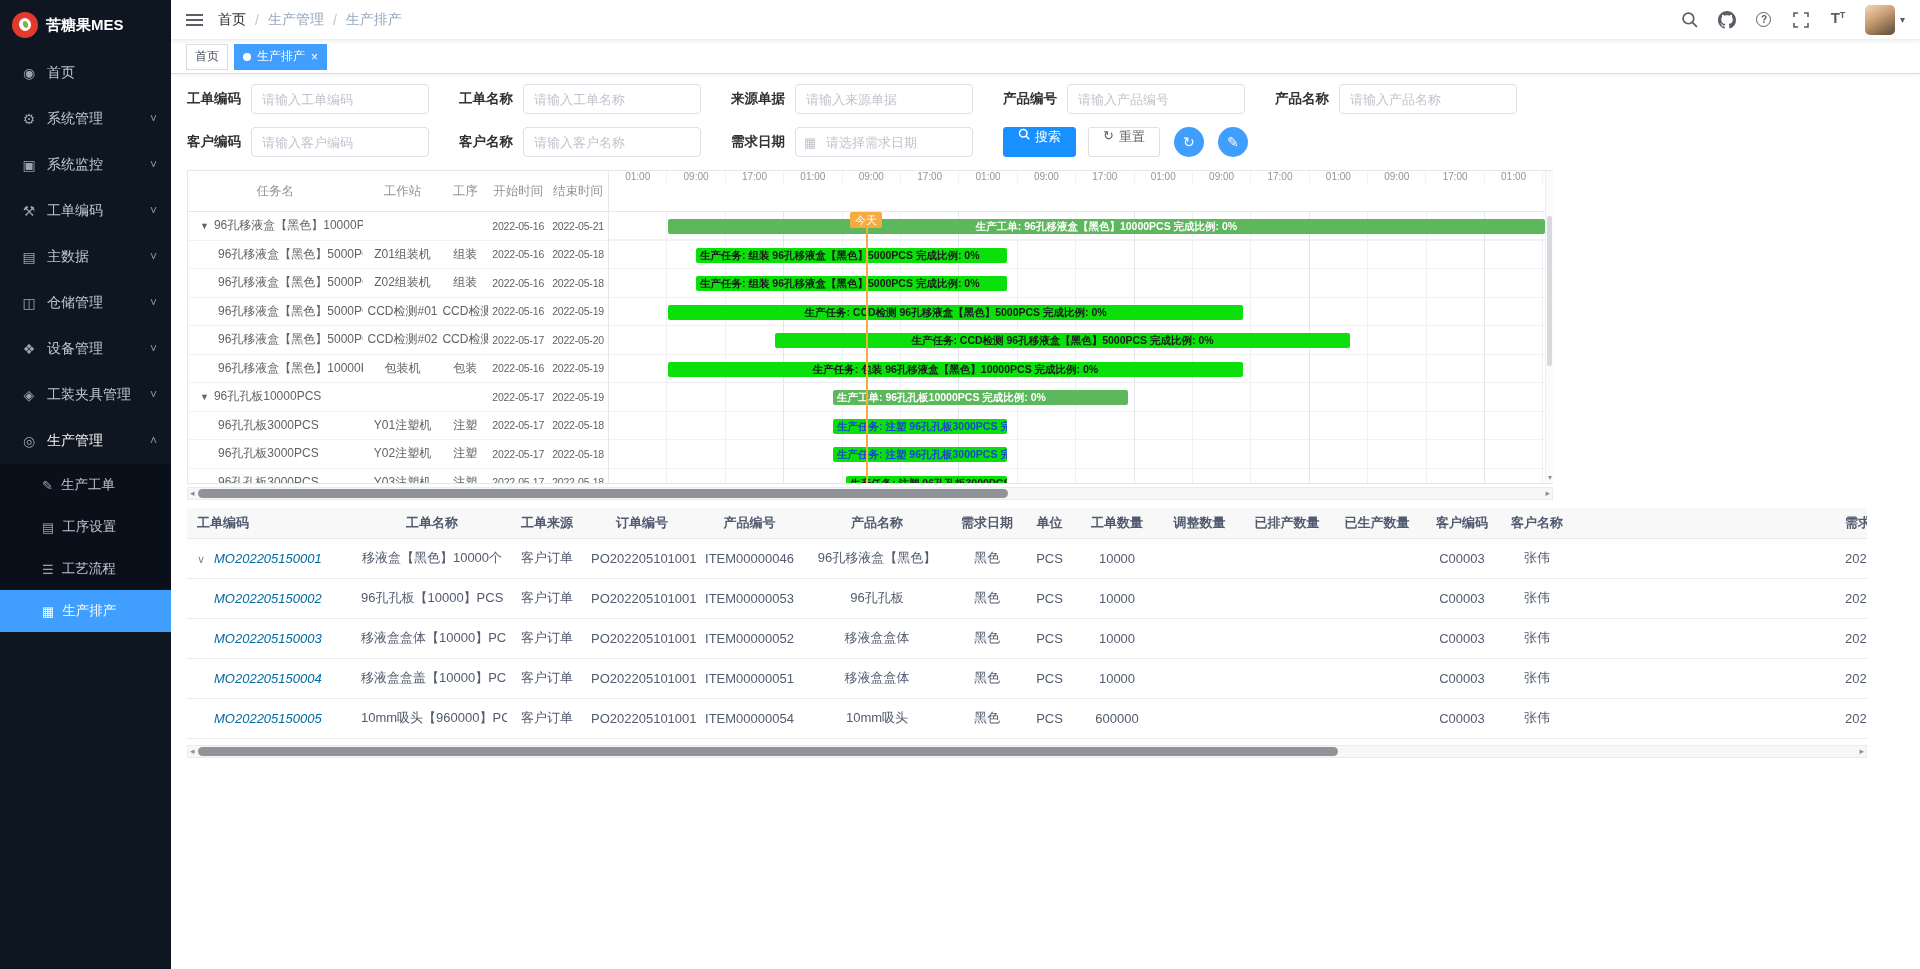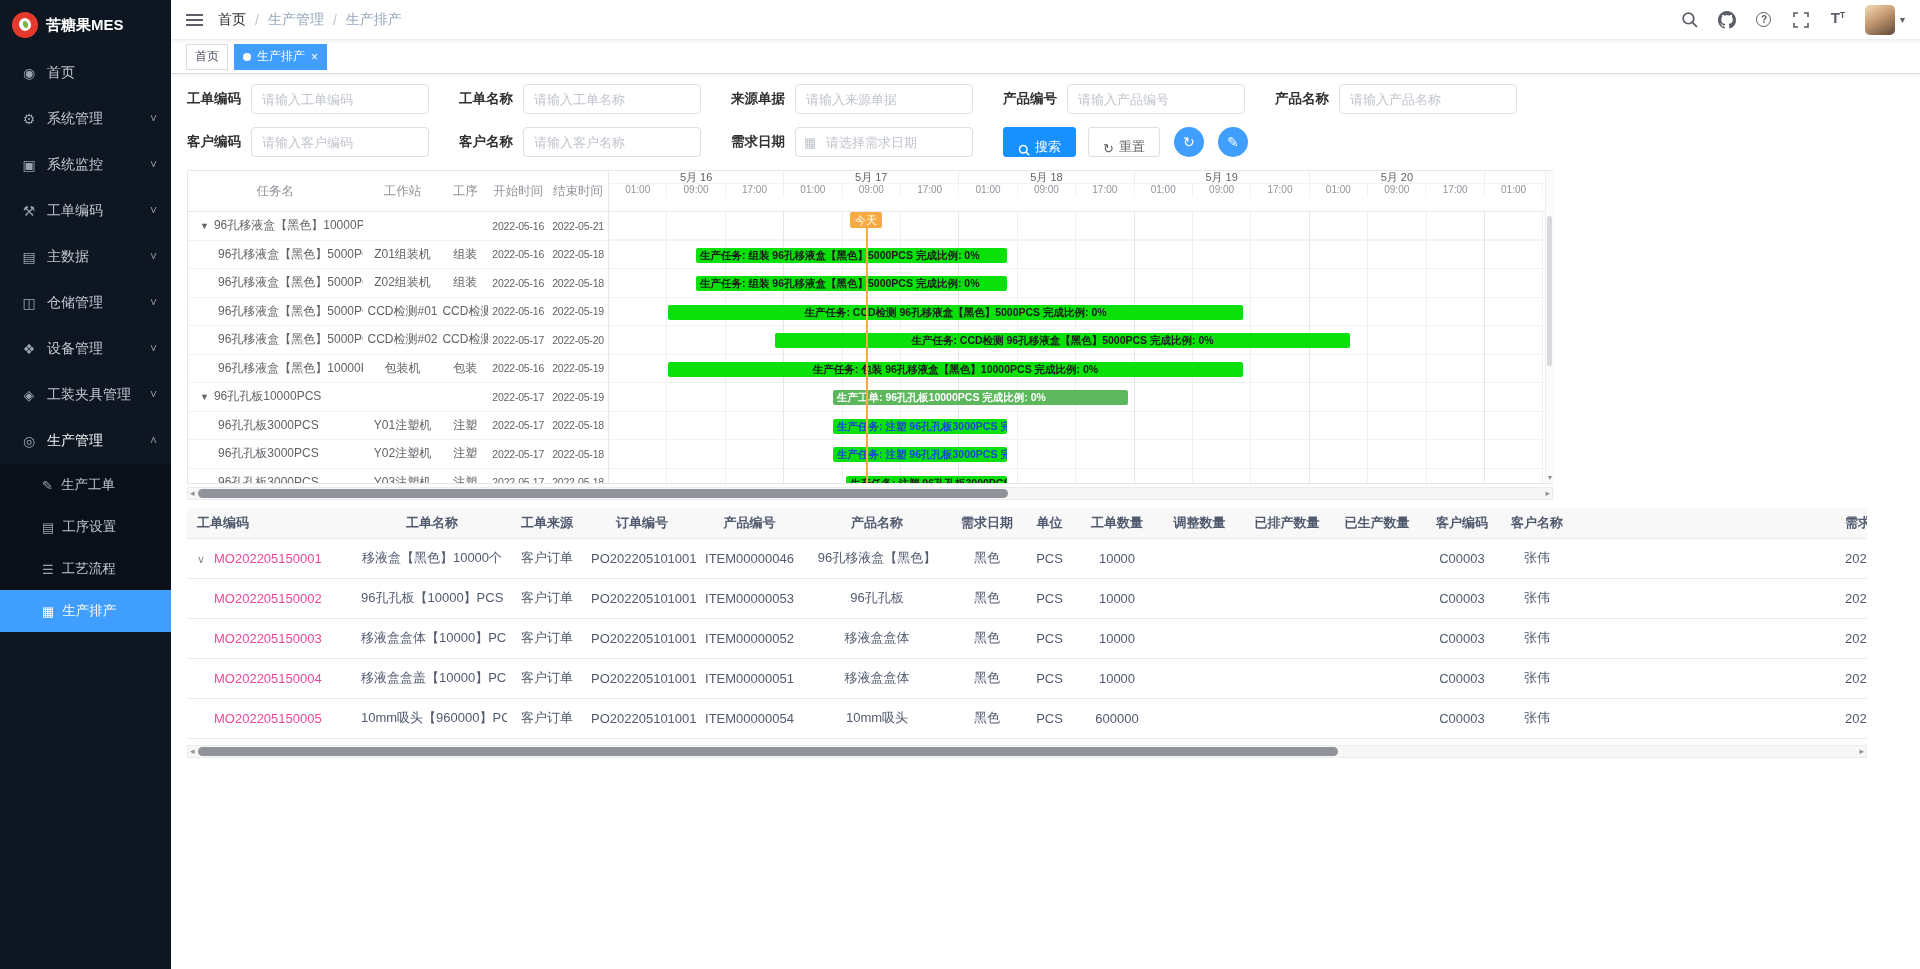--- a/index.html
+++ b/index.html
@@ -52,21 +52,21 @@
 
 .content { flex:1; padding:10px 16px 0; overflow:hidden; }
 .filter-row { display:flex; align-items:center; margin-bottom:13px; }
 .field { display:flex; align-items:center; margin-right:30px; }
 .field-label { font-size:13.5px; font-weight:bold; color:#303133; margin-right:10px; white-space:nowrap; }
 .text-input { position:relative; }
 .text-input input { width:178px; height:30px; border:1px solid #dcdfe6; border-radius:4px; padding:0 10px; font-size:13px; color:#606266; outline:none; background:#fff; }
 .text-input input::placeholder { color:#c0c4cc; }
 .text-input.with-icon input { padding-left:30px; }
 .input-cal-icon { position:absolute; left:9px; top:50%; transform:translateY(-50%); color:#c0c4cc; font-size:13px; pointer-events:none; }
-.btn { height:30px; display:inline-flex; align-items:flex-end; gap:5px; border-radius:3px; font-size:13px; padding:0 14px; cursor:pointer; border:1px solid transparent; }
+.btn { height:30px; display:inline-flex; align-items:flex-start; gap:5px; border-radius:3px; font-size:13px; padding:0 14px; cursor:pointer; border:1px solid transparent; }
 .btn-primary { background:#1890ff; border-color:#1890ff; color:#fff; }
 .btn-plain { background:#fff; border-color:#dcdfe6; color:#606266; }
 .btn + .btn { margin-left:12px; }
 .btn-circle { width:30px; height:30px; border-radius:50%; background:#409eff; color:#fff; border:none; display:inline-flex; align-items:center; justify-content:center; font-size:14px; margin-left:14px; cursor:pointer; }
 
 
 .gantt { width:1366px; height:314px; border:1px solid #e4e7ed; display:flex; position:relative; background:#fff; }
 .gantt-left { width:421px; flex-shrink:0; border-right:1px solid #e4e7ed; }
 .gl-header { height:41px; display:flex; align-items:center; border-bottom:1px solid #e4e7ed; background:#fff; }
 .gl-hcell { font-size:12.5px; color:#909399; text-align:center; }
@@ -112,21 +112,21 @@
 .harrow { position:absolute; top:0; font-size:9px; line-height:11px; color:#8c8f94; cursor:pointer; }
 .harrow.left { left:2px; } .harrow.right { right:2px; }
 
 
 .orders { width:1680px; overflow:hidden; margin-top:8px; }
 .orders table { border-collapse:collapse; table-layout:fixed; width:1800px; }
 .orders th { height:30px; background:#f8f8f9; border-bottom:1px solid #e8eaec; font-size:13px; font-weight:bold; color:#515a6e; text-align:center; white-space:nowrap; overflow:hidden; padding:0 4px; }
 .orders td { height:40px; border-bottom:1px solid #e8eaec; font-size:13px; color:#515a6e; text-align:center; white-space:nowrap; overflow:hidden; padding:0 4px; background:#fff; }
 .orders th.col-first, .orders td.col-first { text-align:left; padding-left:10px; }
 .orders th.col-last, .orders td.col-last { text-align:left; padding-left:8px; }
-.order-link { color:#ec4899; cursor:pointer; }
+.order-link { color:#0369a1; cursor:pointer;font-style:italic; }
 .row-caret { display:inline-block; width:17px; color:#808695; font-size:11px; cursor:pointer; }
 </style>
 </head>
 <body>
 
 <div class="app">
 
   <aside class="sidebar">
     <div class="logo">
       <span class="logo-badge"></span>
@@ -406,28 +406,20 @@
                 </div>
                 <div class="gl-cell c1">Y03注塑机</div>
                 <div class="gl-cell c2">注塑</div>
                 <div class="gl-cell c3 gl-date">2022-05-17</div>
                 <div class="gl-cell c4 gl-date">2022-05-18</div>
               </div>
             </div>
         </div>
         <div class="gantt-right">
           <div class="gr-header">
-            <div class="gr-days" id="gr-days">
-                <div class="gr-day">5月 16</div>
-                <div class="gr-day">5月 17</div>
-                <div class="gr-day">5月 18</div>
-                <div class="gr-day">5月 19</div>
-                <div class="gr-day">5月 20</div>
-                <div class="gr-day filler"></div>
-              </div>
             <div class="gr-hours" id="gr-hours">
                 <div class="gr-hour">01:00</div>
                 <div class="gr-hour">09:00</div>
                 <div class="gr-hour">17:00</div>
                 <div class="gr-hour">01:00</div>
                 <div class="gr-hour">09:00</div>
                 <div class="gr-hour">17:00</div>
                 <div class="gr-hour">01:00</div>
                 <div class="gr-hour">09:00</div>
                 <div class="gr-hour">17:00</div>
@@ -436,20 +428,21 @@
                 <div class="gr-hour">17:00</div>
                 <div class="gr-hour">01:00</div>
                 <div class="gr-hour">09:00</div>
                 <div class="gr-hour">17:00</div>
                 <div class="gr-hour">01:00</div>
               </div>
           </div>
           <div class="gr-body" id="gr-body">
             <div class="today-line" id="today-line" style="left: 257px; background: rgb(245, 171, 63);"></div>
             <div class="today-badge" id="today-badge" style="left: 257px; background: rgb(245, 171, 63);">今天</div>
+          <div class="g-bar order" style="left: 59px; width: 877px; top: 7px; background: rgb(93, 183, 93);">生产工单: 96孔移液盒【黑色】10000PCS 完成比例: 0%</div>
               <div class="g-bar task clip" style="left: 87px; width: 311px; top: 35.5px; background: rgb(11, 224, 11);">生产任务: 组装 96孔移液盒【黑色】5000PCS 完成比例: 0%</div>
               <div class="g-bar task clip" style="left: 87px; width: 311px; top: 64px; background: rgb(11, 224, 11);">生产任务: 组装 96孔移液盒【黑色】5000PCS 完成比例: 0%</div>
               <div class="g-bar task" style="left: 59px; width: 575px; top: 92.5px; background: rgb(11, 224, 11);">生产任务: CCD检测 96孔移液盒【黑色】5000PCS 完成比例: 0%</div>
               <div class="g-bar task" style="left: 166px; width: 575px; top: 121px; background: rgb(11, 224, 11);">生产任务: CCD检测 96孔移液盒【黑色】5000PCS 完成比例: 0%</div>
               <div class="g-bar task" style="left: 59px; width: 575px; top: 149.5px; background: rgb(11, 224, 11);">生产任务: 包装 96孔移液盒【黑色】10000PCS 完成比例: 0%</div>
               <div class="g-bar order clip" style="left: 224px; width: 295px; top: 178px; background: rgb(93, 183, 93);">生产工单: 96孔孔板10000PCS 完成比例: 0%</div>
               <div class="g-bar task clip" style="left: 224px; width: 174px; top: 206.5px; background: rgb(11, 224, 11); color: rgb(26, 70, 217);">生产任务: 注塑 96孔孔板3000PCS 完成比例: 0%</div>
               <div class="g-bar task clip" style="left: 224px; width: 174px; top: 235px; background: rgb(11, 224, 11); color: rgb(26, 70, 217);">生产任务: 注塑 96孔孔板3000PCS 完成比例: 0%</div>
               <div class="g-bar task clip" style="left: 237px; width: 161px; top: 263.5px; background: rgb(11, 224, 11);">生产任务: 注塑 96孔孔板3000PCS 完成比例: 0%</div>
             </div>

